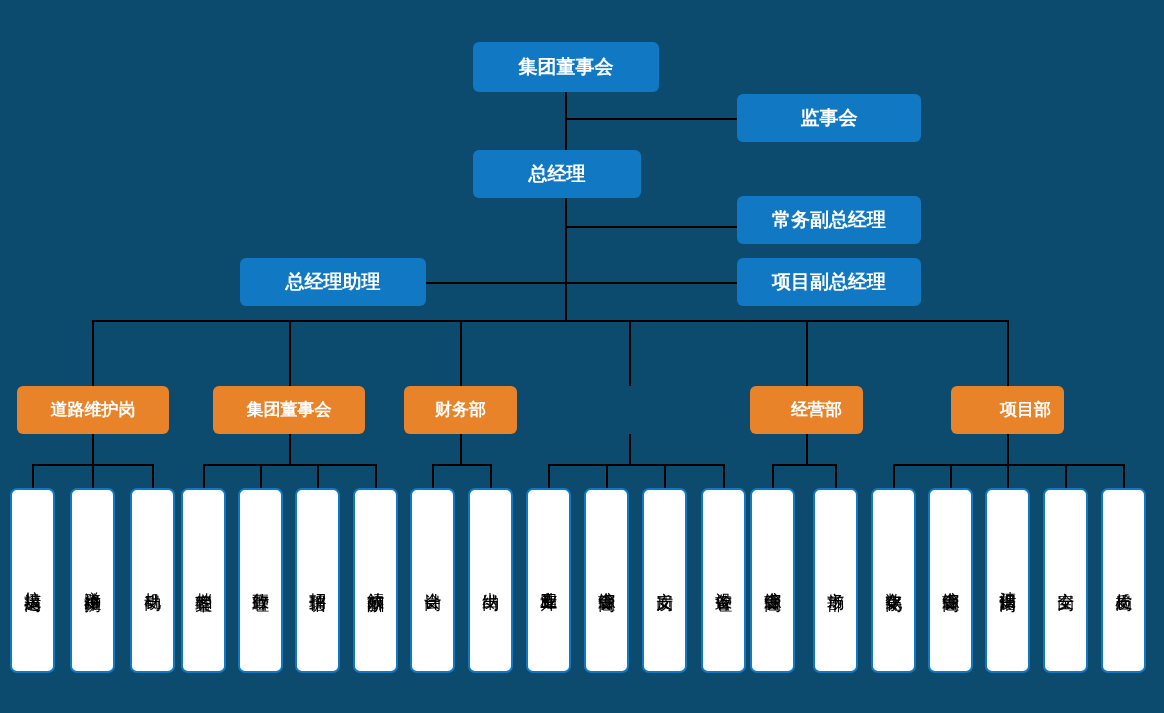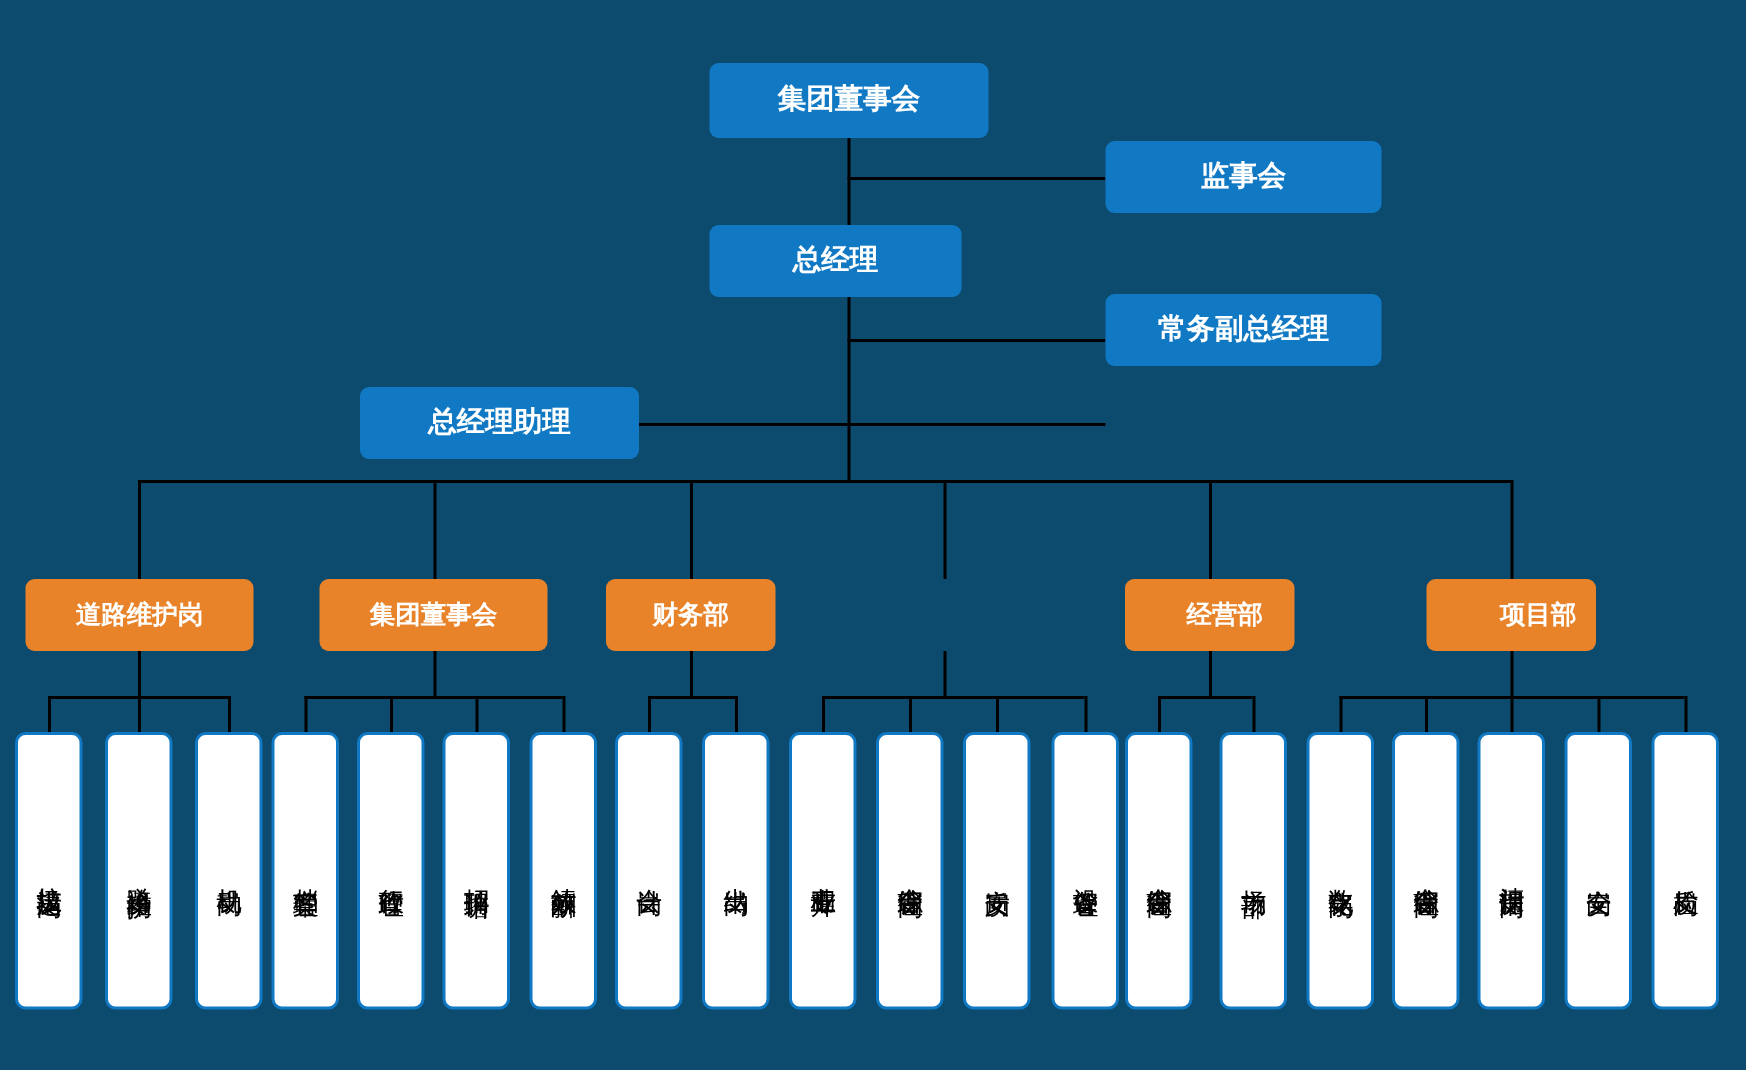--- a/index.html
+++ b/index.html
@@ -128,20 +128,21 @@
   <div class="node blue" style="left:473px; top:42px; width:186px; height:50px;">集团董事会</div>
 
   <div class="node blue" style="left:737px; top:94px; width:184px; height:48px;">监事会</div>
 
   <div class="node blue" style="left:473px; top:150px; width:168px; height:48px;">总经理</div>
 
   <div class="node blue" style="left:737px; top:196px; width:184px; height:48px;">常务副总经理</div>
 
   <div class="node blue" style="left:240px; top:258px; width:186px; height:48px;">总经理助理</div>
 
+  <div class="node blue" style="left:737px; top:258px; width:184px; height:48px;">项目副总经理</div>
 
   <div class="node orange" style="left:17px; top:386px; width:152px; height:48px;">道路维护岗</div>
   <div class="node orange" style="left:213px; top:386px; width:152px; height:48px;">集团董事会</div>
   <div class="node orange" style="left:404px; top:386px; width:113px; height:48px;">财务部</div>
   <div class="node orange" style="left:750px; top:386px; width:113px; height:48px;padding-left:20px;">经营部</div>
   <div class="node orange" style="left:951px; top:386px; width:113px; height:48px;padding-left:36px;">项目部</div>
 
   <div class="leaf" style="left:10px; top:488px; width:45px; height:185px;">垃圾清运岗</div>
   <div class="leaf" style="left:70px; top:488px; width:45px; height:185px;">道路维护岗</div>
   <div class="leaf" style="left:130px; top:488px; width:45px; height:185px;">机动岗</div>

